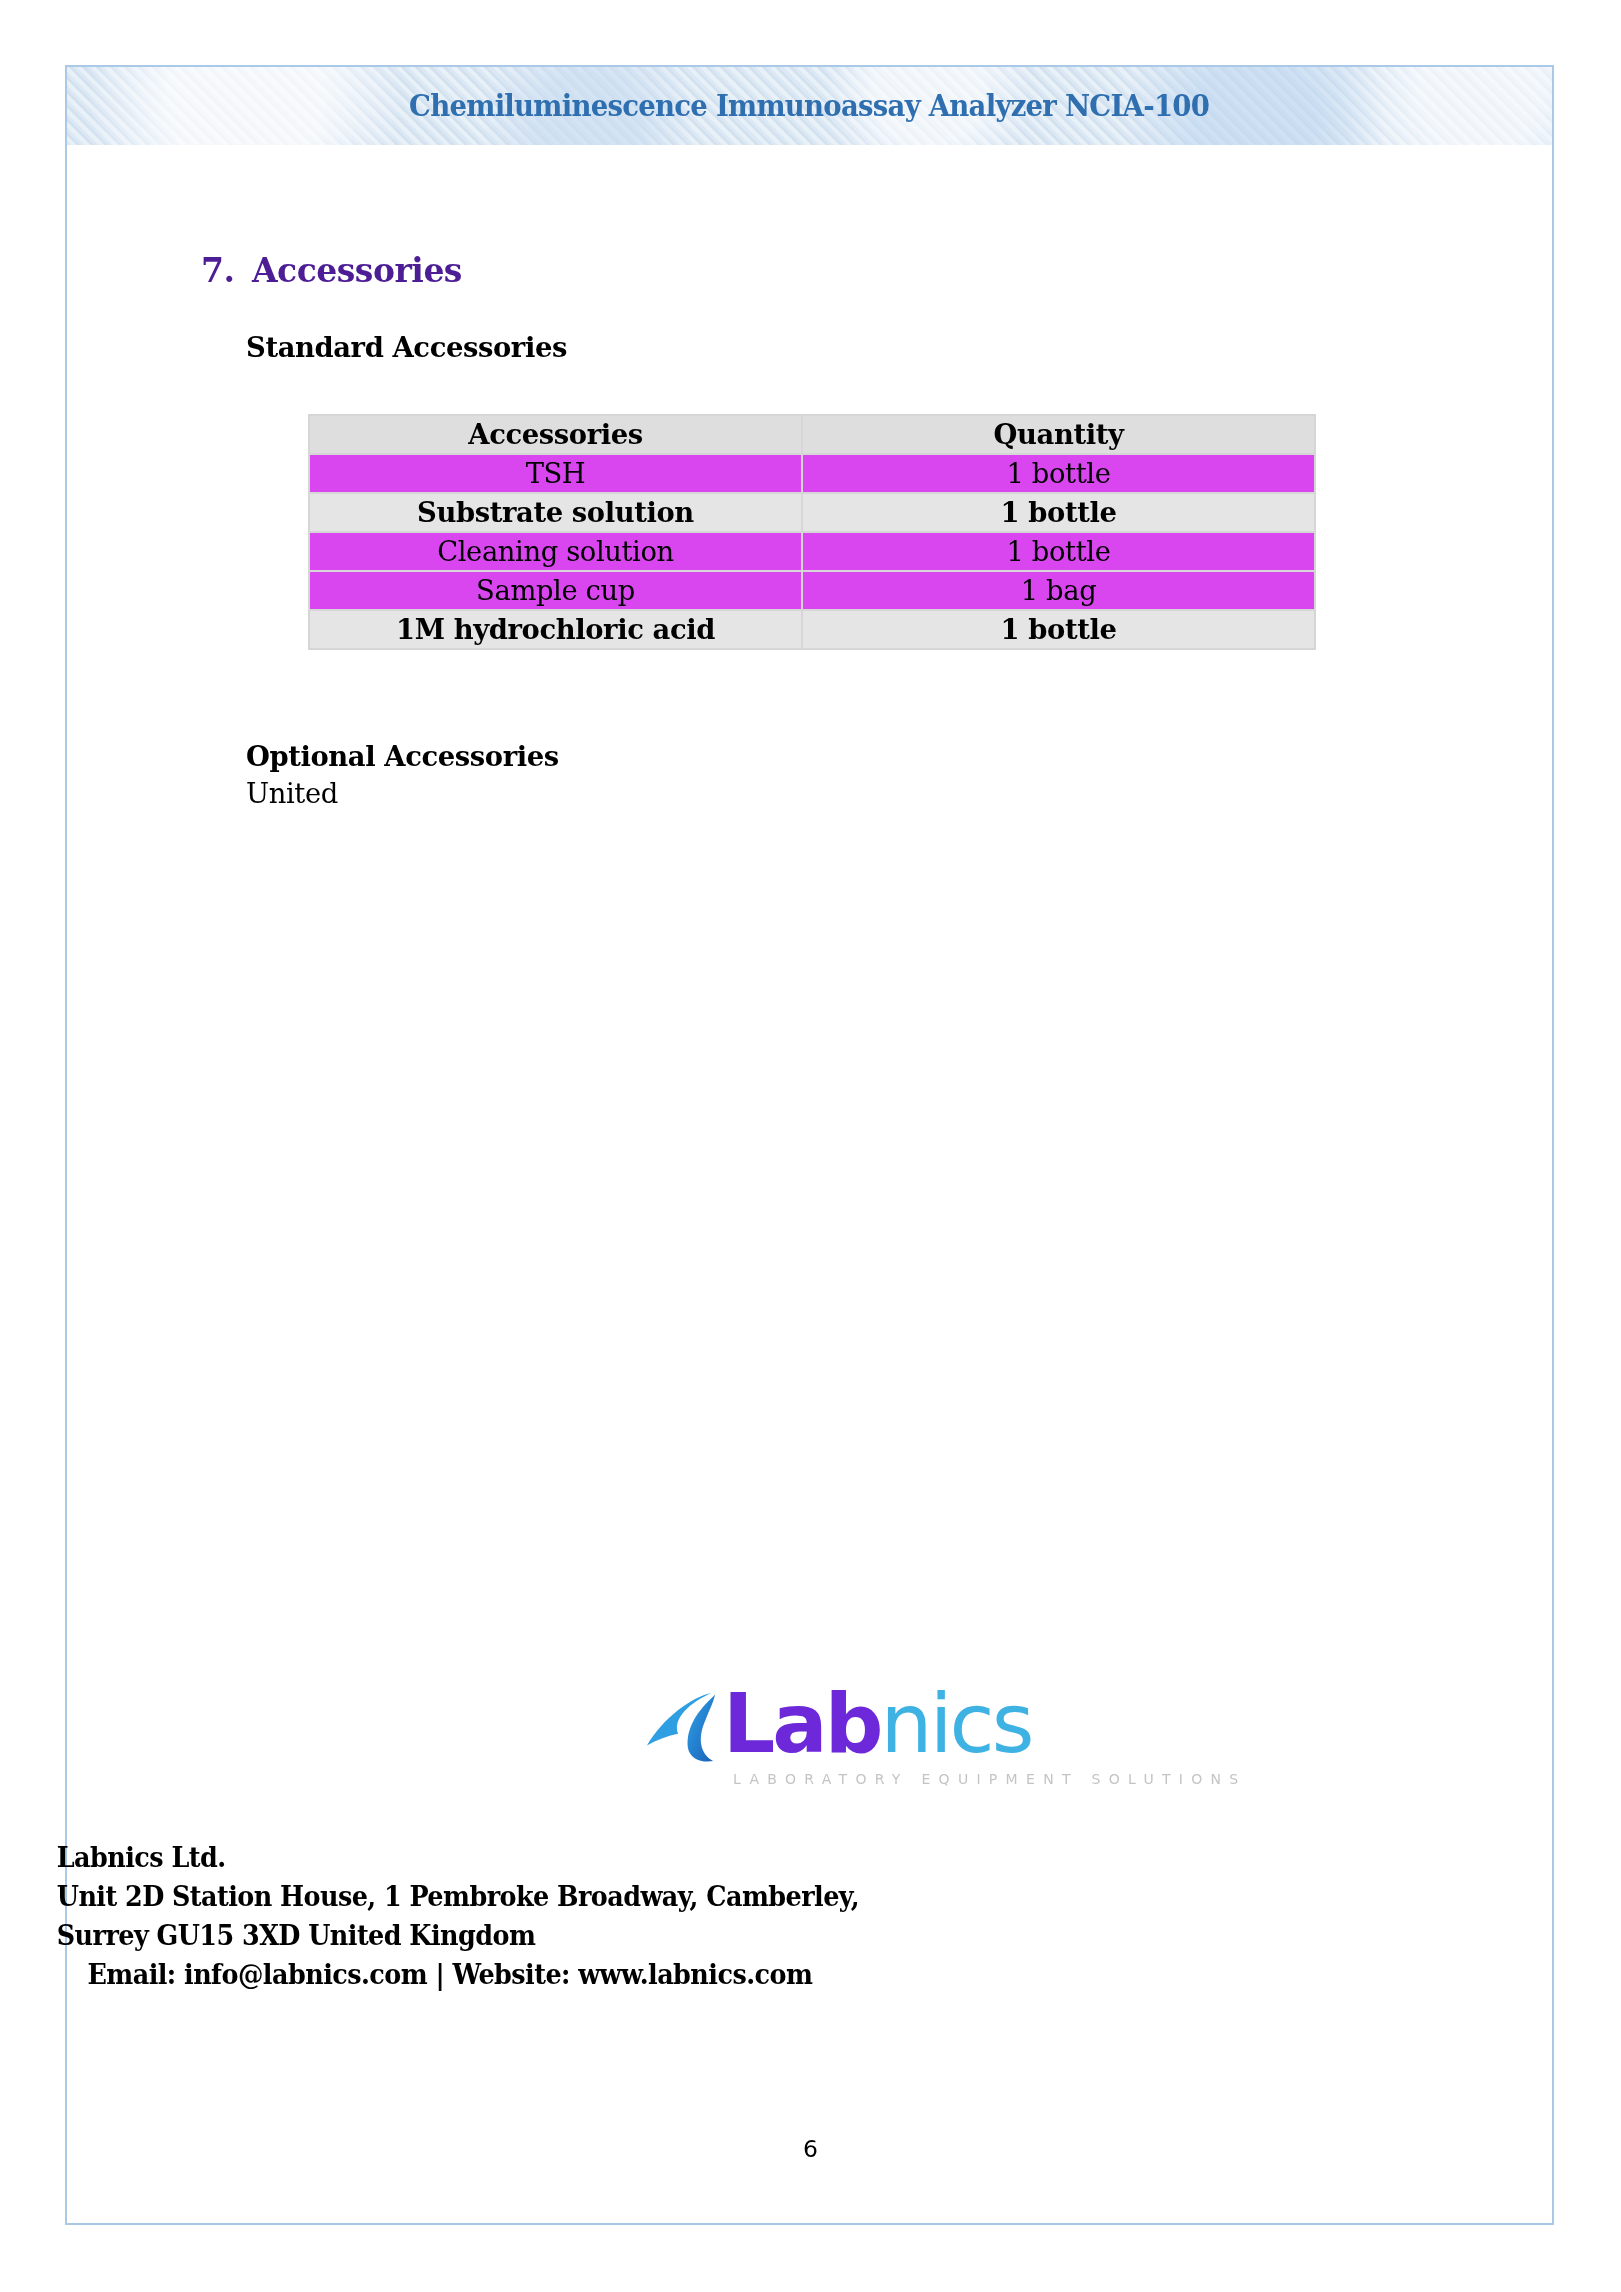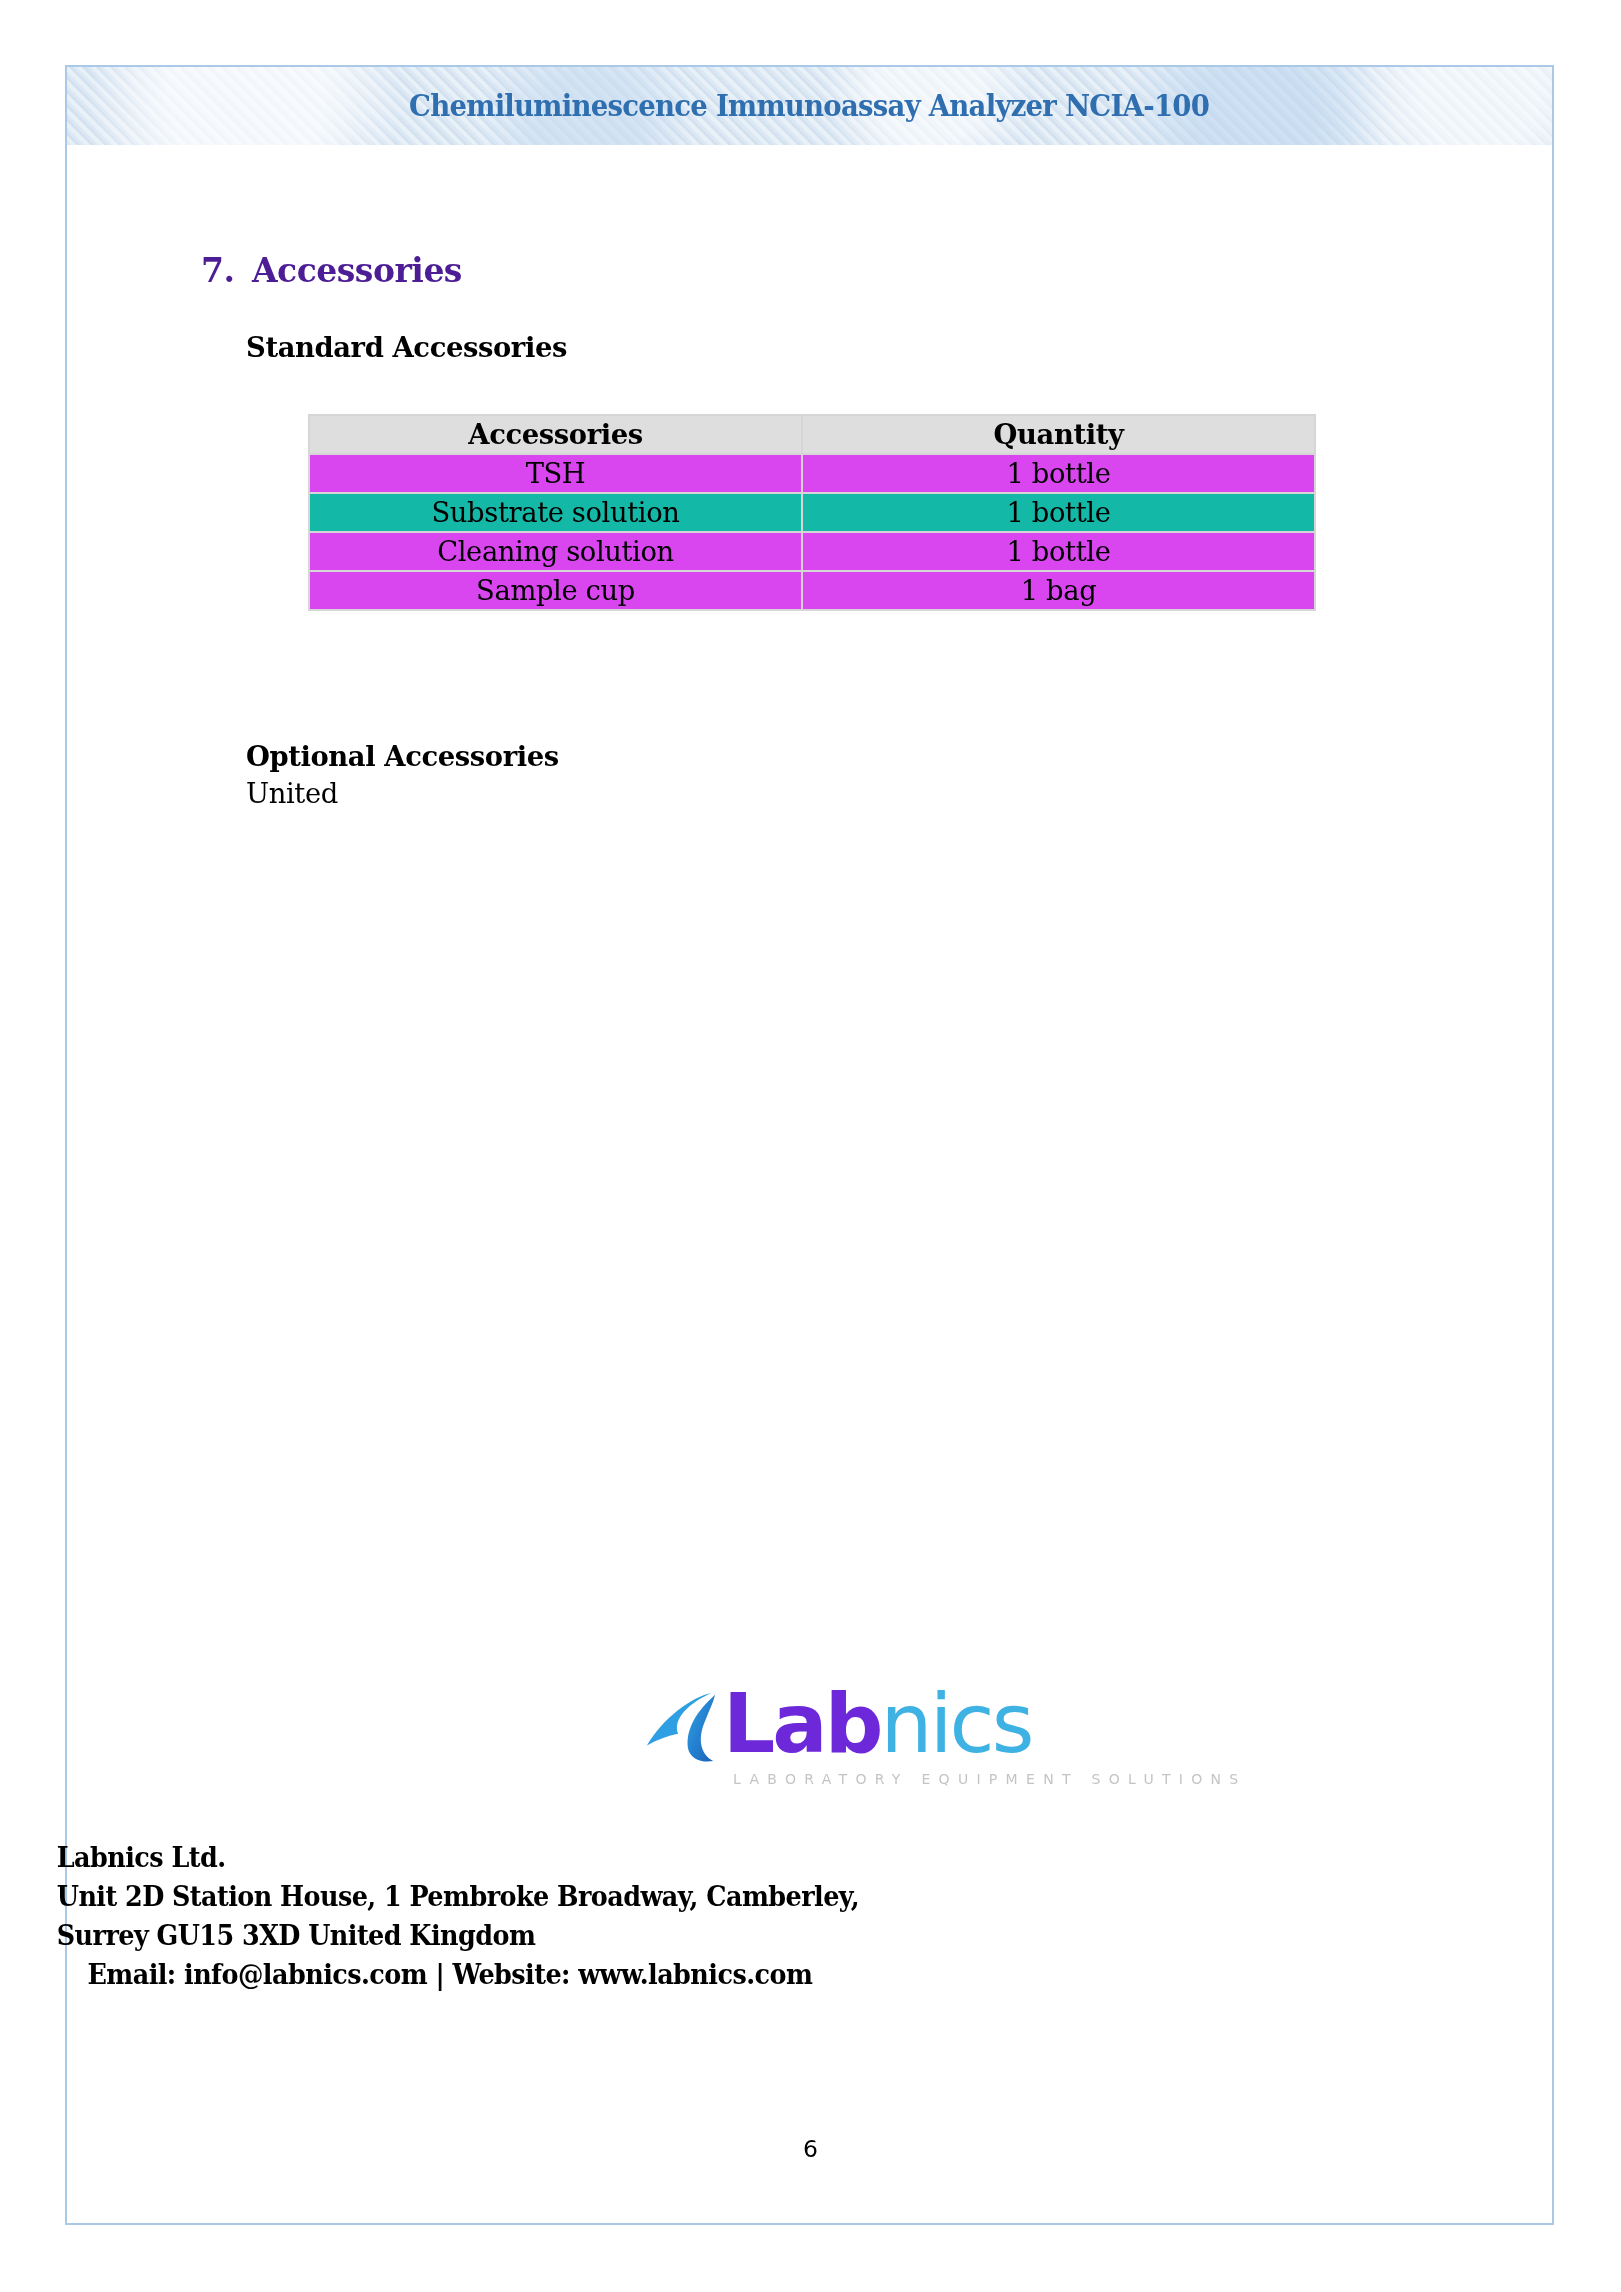--- a/index.html
+++ b/index.html
@@ -24,21 +24,21 @@
     .section-heading .num { display: inline-block; width: 51px; }
     .sub-heading { position: absolute; left: 246px; font-size: 27.4px; font-weight: bold; margin: 0;
                    letter-spacing: -0.4px; }
     .body-text { position: absolute; left: 246px; font-size: 27.4px; margin: 0; letter-spacing: -0.4px; }
     table.acc { position: absolute; left: 308px; top: 414px; width: 1008px;
                 border-collapse: collapse; font-size: 27.4px; letter-spacing: -0.4px; }
     table.acc th, table.acc td { border: 2px solid #d6d6d6; text-align: center; height: 37px;
                                  padding: 0; line-height: 35px; }
     table.acc th { background: #dedede; font-weight: bold; }
     table.acc tr.odd td { background: #d946ef; }
-    table.acc tr.even td { background: #14b8a6; }
+    table.acc tr.even td { background: #e5e5e5; font-weight: bold; }
     table.acc col.c1 { width: 493px; }
     .logo { position: absolute; left: 643px; top: 1681px; width: 392px; height: 108px; }
     .logo-mark { position: absolute; left: 0; top: 7.8px; width: 78px; height: 76px; }
     .logo-word { position: absolute; left: 80px; top: -5.9px; font-family: "DejaVu Sans", sans-serif;
                  font-size: 82px; font-weight: bold; letter-spacing: -2.9px; line-height: 98px; }
     .logo-word .lab { color: #6d28d9; }
     .logo-word .nics { color: #3fb2e4; font-weight: normal; }
     .logo-tag { position: absolute; left: 90px; top: 90px; font-family: "DejaVu Sans", sans-serif;
                 font-size: 14px; letter-spacing: 8.3px; color: #c4c4c4; white-space: nowrap; }
     .address { position: absolute; left: 0; width: 1621px; text-align: left; font-weight: bold;
@@ -83,20 +83,24 @@
       <td>1 bottle</td>
     </tr>
     <tr class="odd">
       <td>Cleaning solution</td>
       <td>1 bottle</td>
     </tr>
     <tr class="odd">
       <td>Sample cup</td>
       <td>1 bag</td>
     </tr>
+    <tr class="even">
+      <td>1M hydrochloric acid</td>
+      <td>1 bottle</td>
+    </tr>
   </tbody>
 </table>
 
 <h3 class="sub-heading" style="top:740px;">Optional Accessories</h3>
 <p class="body-text" style="top:778px;">United</p>
 
 <div class="logo">
   <svg class="logo-mark" viewBox="0 0 80 78">
     <defs>
       <linearGradient id="lg1" x1="0" y1="0" x2="1" y2="1">

